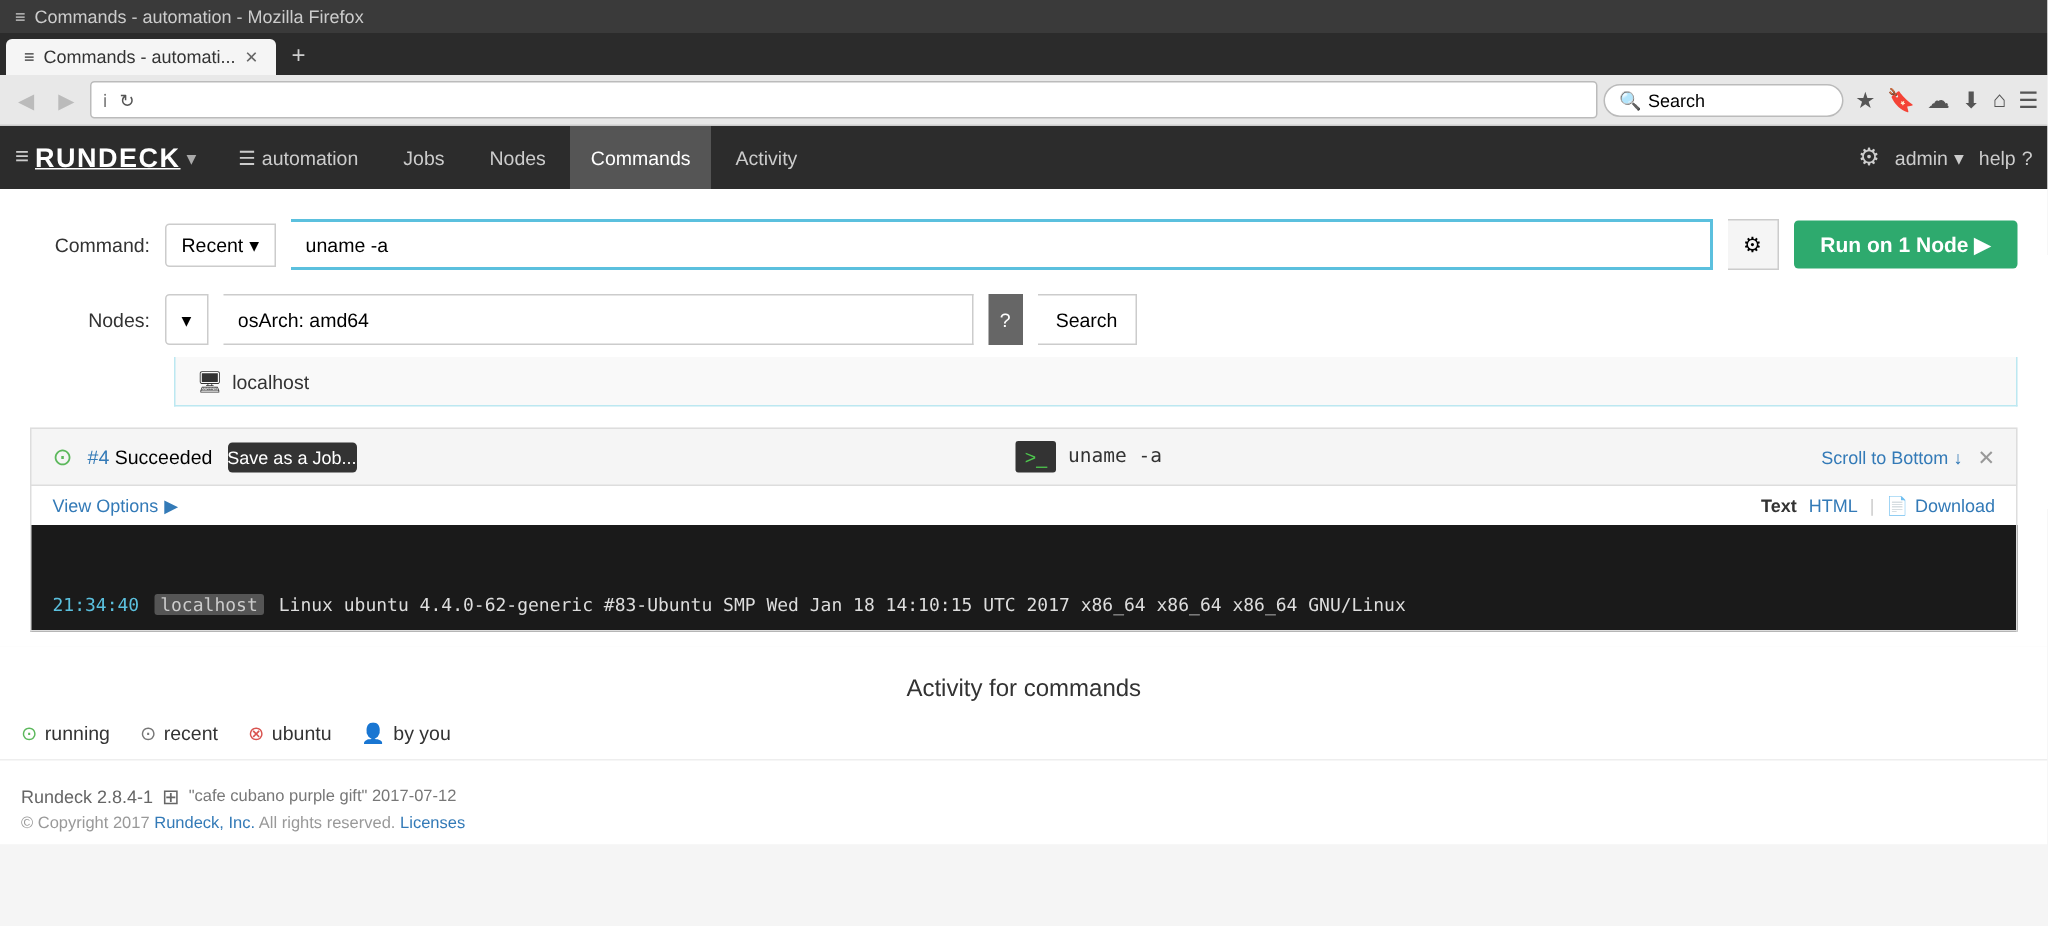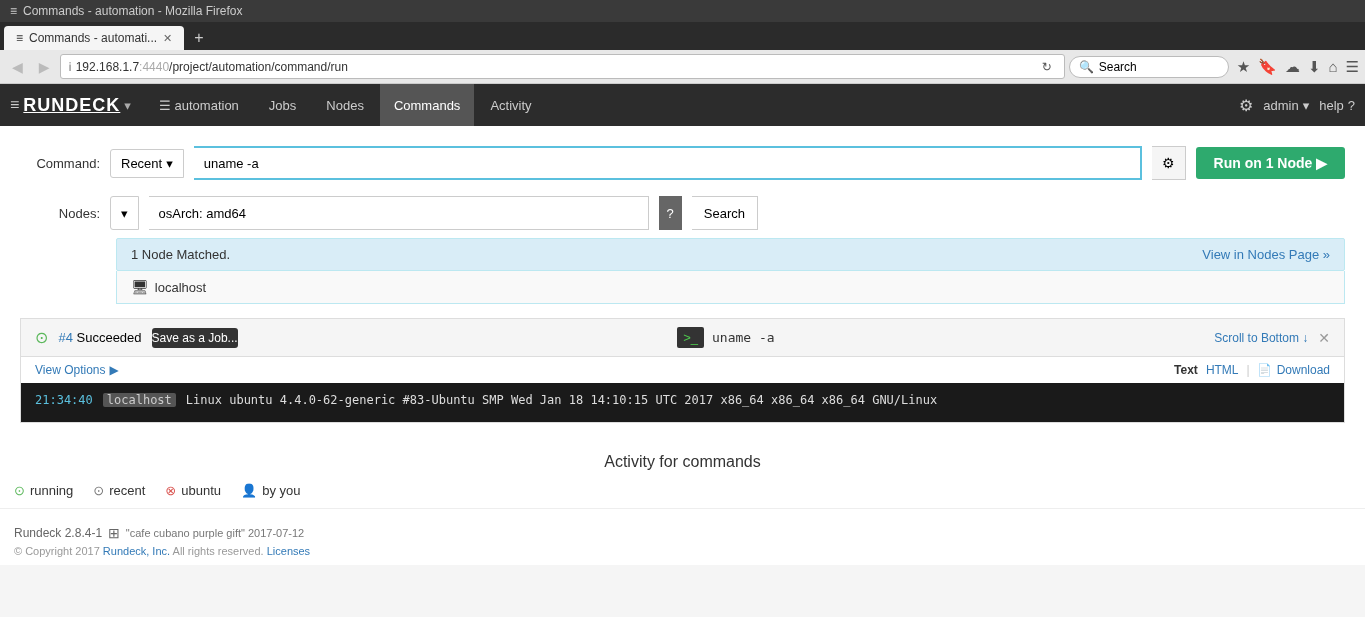--- a/index.html
+++ b/index.html
@@ -313,21 +313,21 @@
     .output-area {
       background: #1a1a1a;
       color: #aaa;
       font-family: monospace;
       font-size: 12px;
       padding: 10px 14px;
       border: 1px solid #ddd;
       border-top: none;
       min-height: 40px;
     }
-    .output-line { display: flex; gap: 10px; }
+    .output-line { display: flex; gap: 10px; margin-top: 36px; }
     .output-time { color: #5bc0de; }
     .output-node {
       background: #555;
       color: #ccc;
       padding: 0 4px;
       border-radius: 2px;
     }
     .output-text { color: #ddd; }
 
     
@@ -371,23 +371,20 @@
     <span class="tab-close">✕</span>
   </div>
   <button class="browser-new-tab">+</button>
 </div>
 
 <div class="browser-nav-bar">
   <button class="nav-btn" disabled="">◀</button>
   <button class="nav-btn" disabled="">▶</button>
   <div class="address-bar-wrap">
     <span class="address-info">ℹ</span>
-    <span class="address-url">
-      <span>192.168.1.7</span><span class="url-port">:4440</span><span>/project/automation/command/run</span>
-    </span>
     <span class="refresh-btn">↻</span>
   </div>
   <div class="browser-search-bar">
     <span class="search-icon">🔍</span>
     <span>Search</span>
   </div>
   <div class="browser-toolbar-icons">
     <span>★</span>
     <span>🔖</span>
     <span>☁</span>
@@ -446,24 +443,20 @@
   </div>
 
   <div class="nodes-row">
     <span class="nodes-label">Nodes:</span>
     <button class="nodes-dropdown-btn">▾</button>
     <input class="nodes-filter-input" type="text" value="osArch: amd64" style="">
     <button class="nodes-help-btn">?</button>
     <button class="nodes-search-btn">Search</button>
   </div>
 
-  <div class="nodes-matched-bar">
-    <span class="nodes-matched-text">1 Node Matched.</span>
-    <a class="view-nodes-link">View in Nodes Page »</a>
-  </div>
 
   <div class="nodes-list">
     <div class="node-item">
       <span class="node-icon">🖥</span>
       <span>localhost</span>
     </div>
   </div>
 
   <div class="execution-bar">
     <span class="exec-status-icon">⊙</span>

